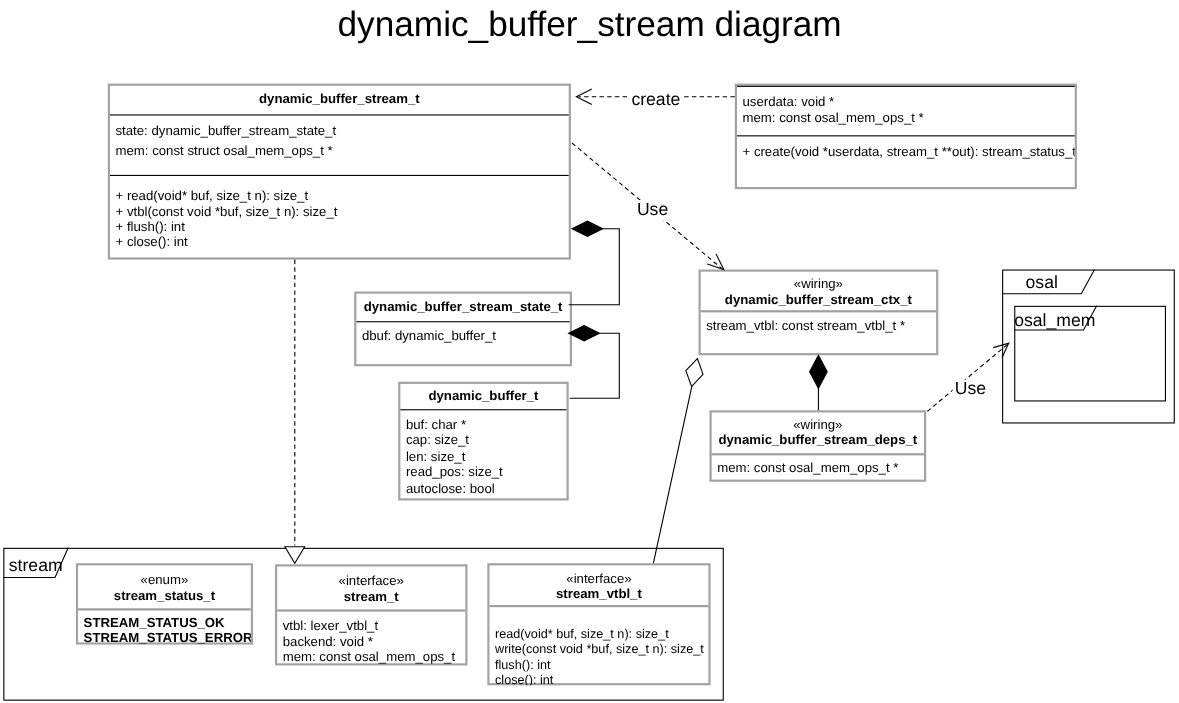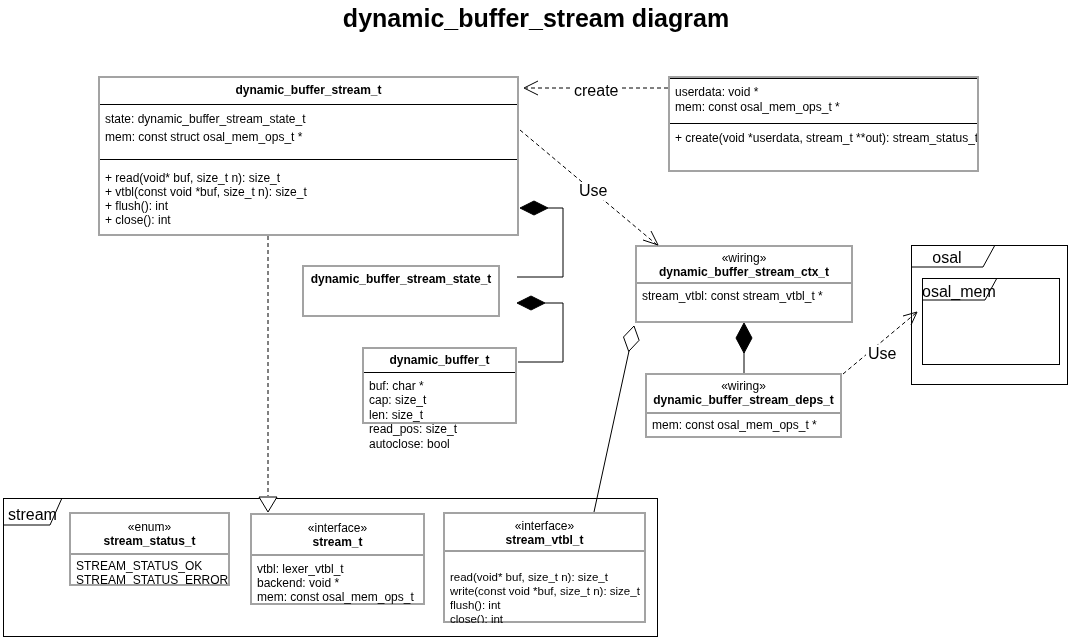--- a/index.html
+++ b/index.html
@@ -1,19 +1,19 @@
 <!DOCTYPE html>
 <html><head>
 <meta charset="utf-8">
 <style>
   html,body{margin:0;padding:0;background:#fff;}
   #canvas{position:relative;width:1072px;height:639px;background:#fff;overflow:hidden;
           font-family:"Liberation Sans",sans-serif;color:#000;}
   #title{position:absolute;left:0;top:4px;width:1072px;text-align:center;
-         font-size:25px;font-weight:bold;}
+         font-size:32px;font-weight:normal;}
   .pkg{position:absolute;border:1px solid #000;background:#fff;box-sizing:border-box;z-index:1;}
   .pkg-label{position:absolute;font-size:16px;z-index:2;text-align:center;}
   .cls{position:absolute;background:#fff;border:2px solid #a3a3a3;box-sizing:border-box;
        font-size:12px;line-height:14px;z-index:3;}
   .head{text-align:center;}
   .name{font-weight:bold;}
   .sec{border-top:1px solid #000;padding:4px 5px;box-sizing:border-box;overflow:hidden;}
   .gray .sec{border-top:2px solid #9e9e9e;}
   .nowrap{white-space:nowrap;}
   .sp{margin-top:4px;}
@@ -54,25 +54,28 @@
   <div class="cls" style="left:668px;top:76px;width:311px;height:96px;">
     <div class="sec" style="height:45px;padding-top:6px;line-height:15px;">
       <div>userdata: void *</div>
       <div>mem: const osal_mem_ops_t *</div>
     </div>
     <div class="sec nowrap" style="height:28px;padding-top:7px;">
       <div>+ create(void *userdata, stream_t **out): stream_status_t</div>
     </div>
   </div>
 
-  <div class="cls" style="left:302px;top:265px;width:198px;height:52px;">
+  <div class="cls" style="left:322px;top:265px;width:198px;height:68px;">
     <div class="head name" style="line-height:24px;height:25px;">dynamic_buffer_stream_state_t</div>
+    <div class="sec" style="height:26px;padding-top:5px;">
+      <div>dbuf: dynamic_buffer_t</div>
+    </div>
   </div>
 
-  <div class="cls" style="left:362px;top:347px;width:155px;height:77px;">
+  <div class="cls" style="left:362px;top:347px;width:155px;height:108px;">
     <div class="head name" style="line-height:22px;height:23px;">dynamic_buffer_t</div>
     <div class="sec" style="height:86px;padding-top:6px;line-height:14.4px;">
       <div>buf: char *</div>
       <div>cap: size_t</div>
       <div>len: size_t</div>
       <div>read_pos: size_t</div>
       <div>autoclose: bool</div>
     </div>
   </div>
 
@@ -94,21 +97,21 @@
     <div class="sec" style="height:26px;padding-top:4px;">
       <div>mem: const osal_mem_ops_t *</div>
     </div>
   </div>
 
   <div class="cls gray" style="left:69px;top:512px;width:161px;height:74px;">
     <div class="head" style="padding-top:6px;height:33px;line-height:14px;">
       <div>«enum»</div>
       <div class="name">stream_status_t</div>
     </div>
-    <div class="sec nowrap" style="height:33px;padding-top:4px;">
+    <div class="sec nowrap" style="height:33px;padding-top:4px;font-weight:bold;">
       <div>STREAM_STATUS_OK</div>
       <div>STREAM_STATUS_ERROR</div>
     </div>
   </div>
 
   <div class="cls gray" style="left:250px;top:513px;width:175px;height:92px;">
     <div class="head" style="padding-top:6px;height:33px;line-height:14px;">
       <div>«interface»</div>
       <div class="name">stream_t</div>
     </div>

